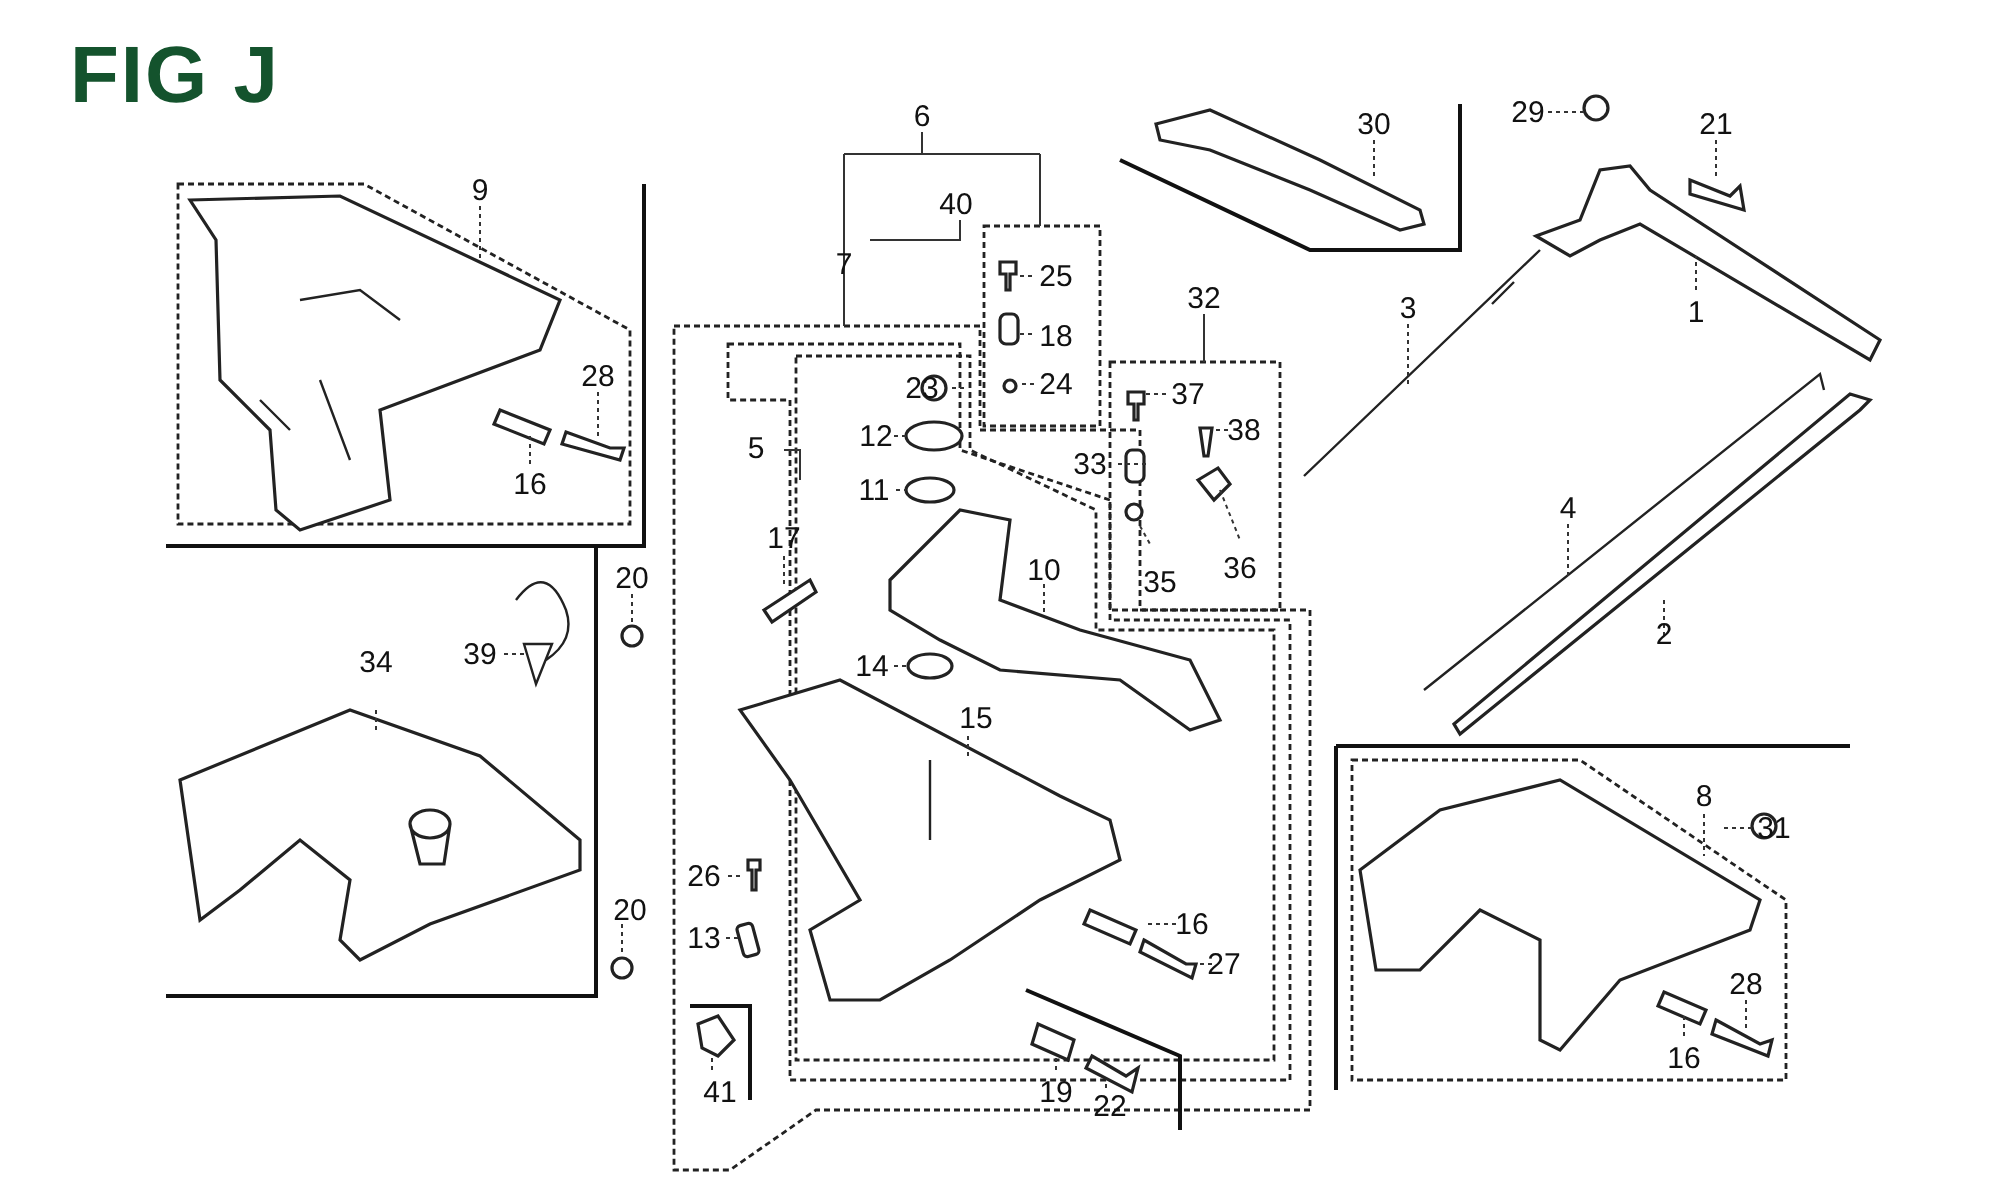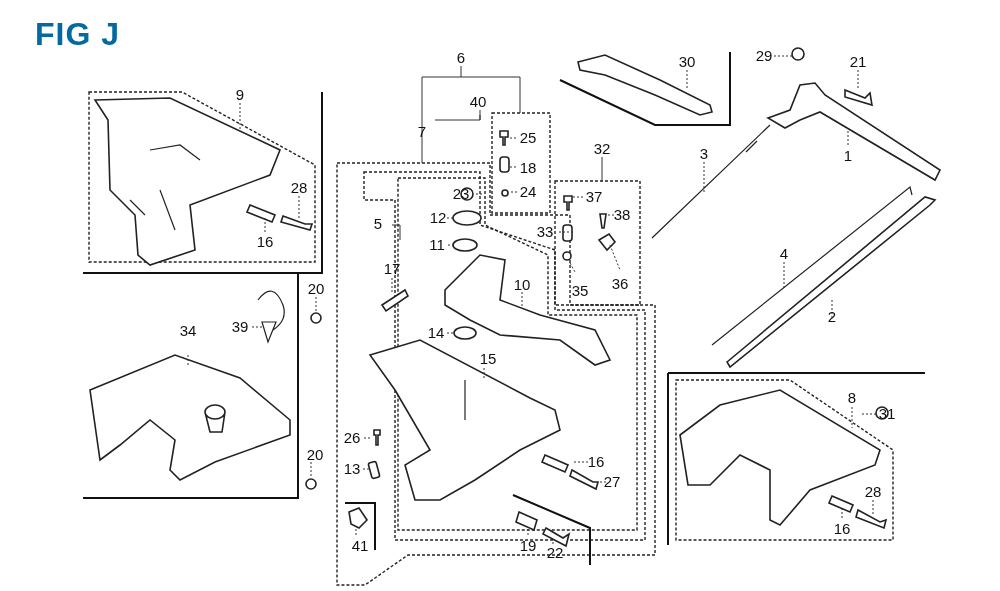--- a/index.html
+++ b/index.html
@@ -1,17 +1,17 @@
 <!DOCTYPE html>
 <html><head>
 <meta charset="utf-8">
 <style>
   html,body{margin:0;padding:0;background:#ffffff;}
   body{width:1000px;height:591px;position:relative;overflow:hidden;font-family:"Liberation Sans",sans-serif;color:#111;}
-  #fig-title{position:absolute;left:35px;top:16px;font-size:32px;font-weight:bold;letter-spacing:1px;color:#0369a1;font-family:"Liberation Sans",sans-serif;}
+  #fig-title{position:absolute;left:35px;top:16px;font-size:40px;font-weight:bold;letter-spacing:1px;color:#14532d;font-family:"Liberation Sans",sans-serif;}
   svg#diagram{position:absolute;left:0;top:0;}
   .callout{font-family:"Liberation Sans",sans-serif;font-size:15px;fill:#111;}
   .frame{fill:none;stroke:#222;stroke-width:1.4;stroke-dasharray:3 2;}
   .frame-solid{fill:none;stroke:#111;stroke-width:2;}
   .part{fill:#fff;stroke:#222;stroke-width:1.6;}
   .part-thin{fill:none;stroke:#222;stroke-width:1.2;}
   .leader{stroke:#333;stroke-width:1;stroke-dasharray:2 2;fill:none;}
   .leader-solid{stroke:#333;stroke-width:1;fill:none;}
 </style>
 </head>

